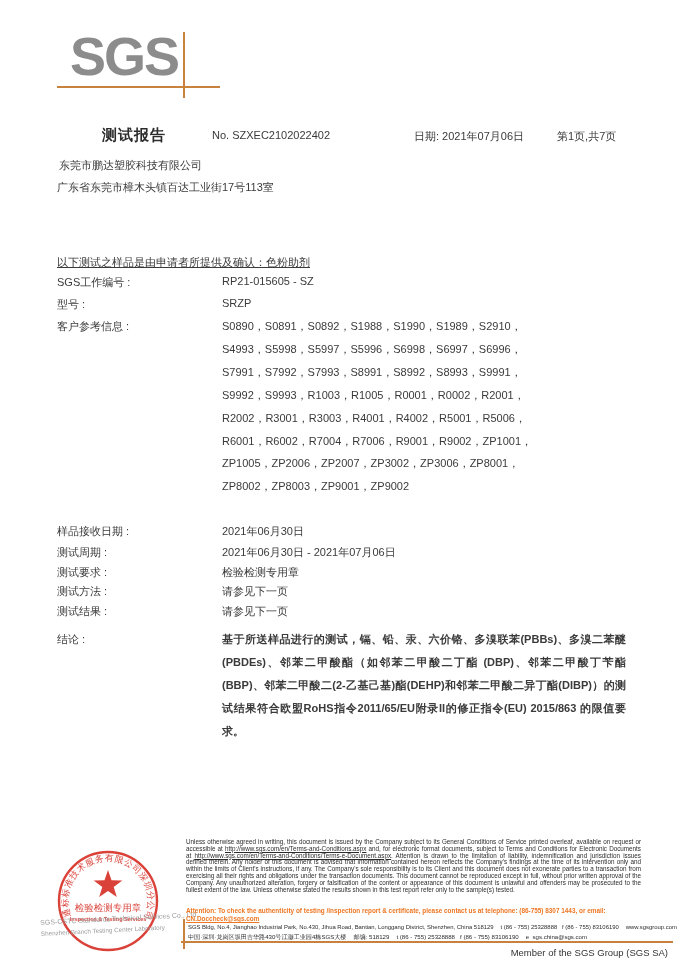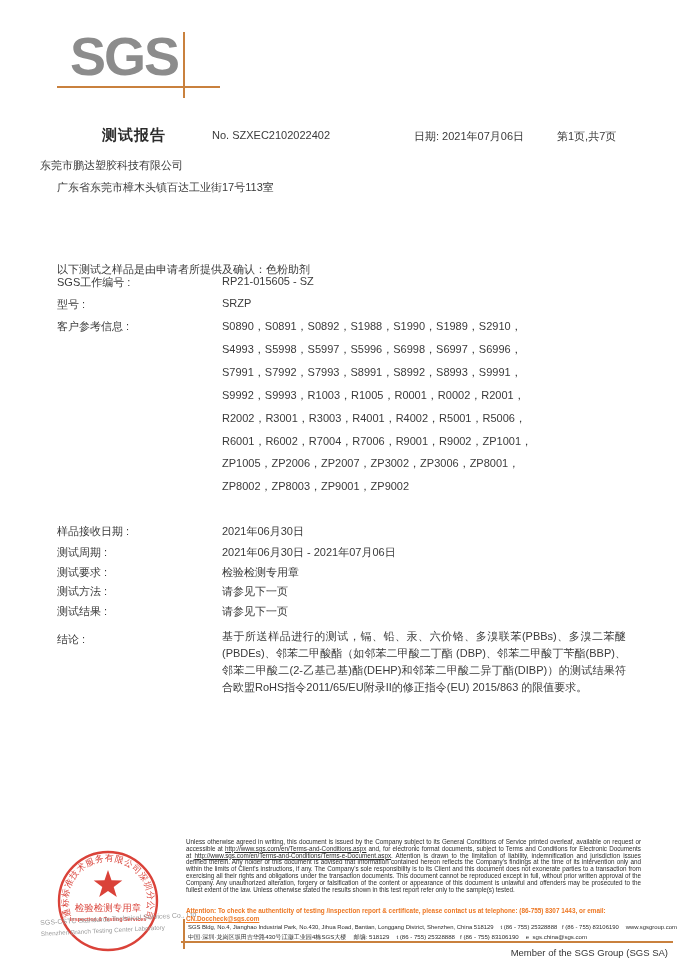--- a/index.html
+++ b/index.html
@@ -18,32 +18,33 @@
   }
   .rule { background:#c9813e; }
   .logo-hline { left:57px; top:86px; width:163px; height:2px; }
   .logo-vline { left:183px; top:32px; width:2px; height:66px; }
 
   .title { left:57px; top:126px; font-size:15px; font-weight:bold; color:#2b2b2b; letter-spacing:1px;margin-left:45px; }
   .report-no { left:212px; top:129px; }
   .report-date { left:414px; top:129px; }
   .page-info { left:557px; top:129px; }
 
-  .company-name { left:40px; top:158px; }
+  .company-name { left:59px; top:158px; }
   .company-addr { left:57px; top:180px; }
-  .sample-desc { left:57px; top:262px; }
+  .sample-desc { left:57px; top:255px;text-decoration:underline; }
 
   .lbl { position:absolute; left:57px; white-space:nowrap; }
   .val { position:absolute; left:222px; white-space:nowrap; }
 
   .ref-list { left:222px; top:315px; line-height:22.9px; white-space:nowrap; }
 
   .conclusion-text {
-    left:222px; top:628px; width:404px; line-height:17px; white-space:normal;
+    left:222px; top:628px; width:404px; line-height:23px; white-space:normal;
     text-align:justify;
+    font-weight:bold;
   }
 
   
   .stamp { left:55px; top:848px; }
   .stamp-company {
     left:40px; top:918px; width:170px; color:#9b9b9b; transform:rotate(-3deg);
     transform-origin:left top; line-height:10.5px;
   }
   .stamp-company .l1 { font-size:7px; white-space:nowrap; }
   .stamp-company .l2 { font-size:6.3px; white-space:nowrap; }

